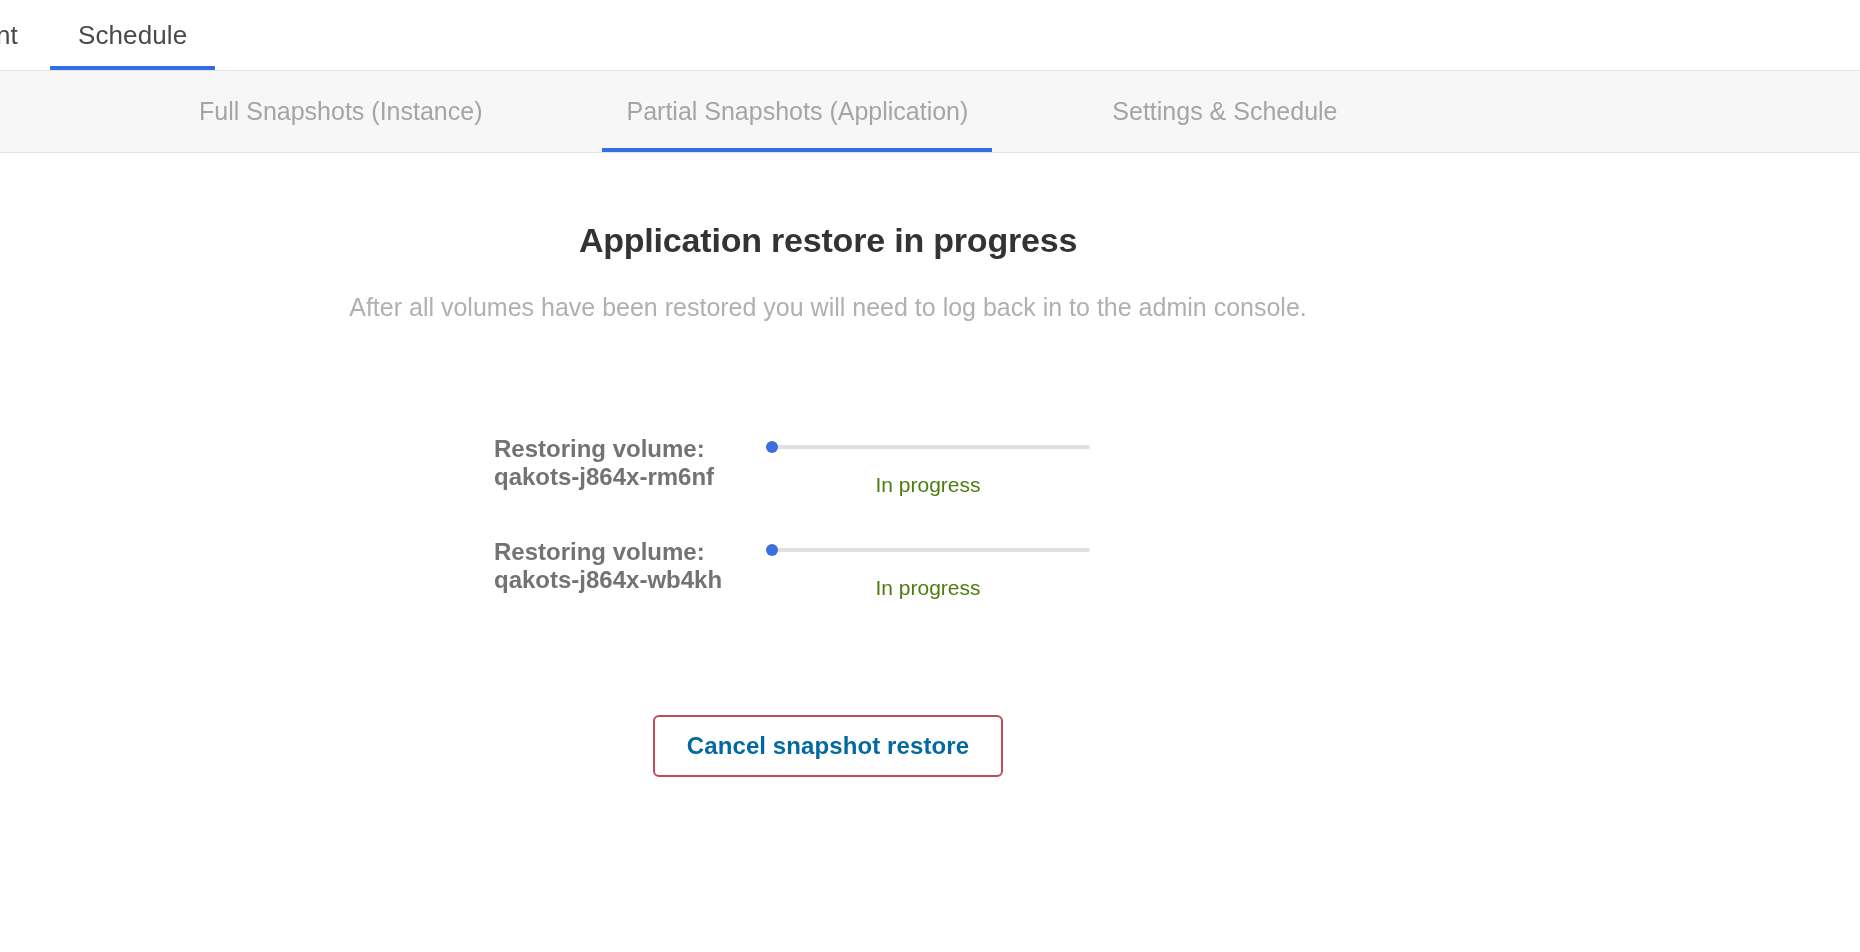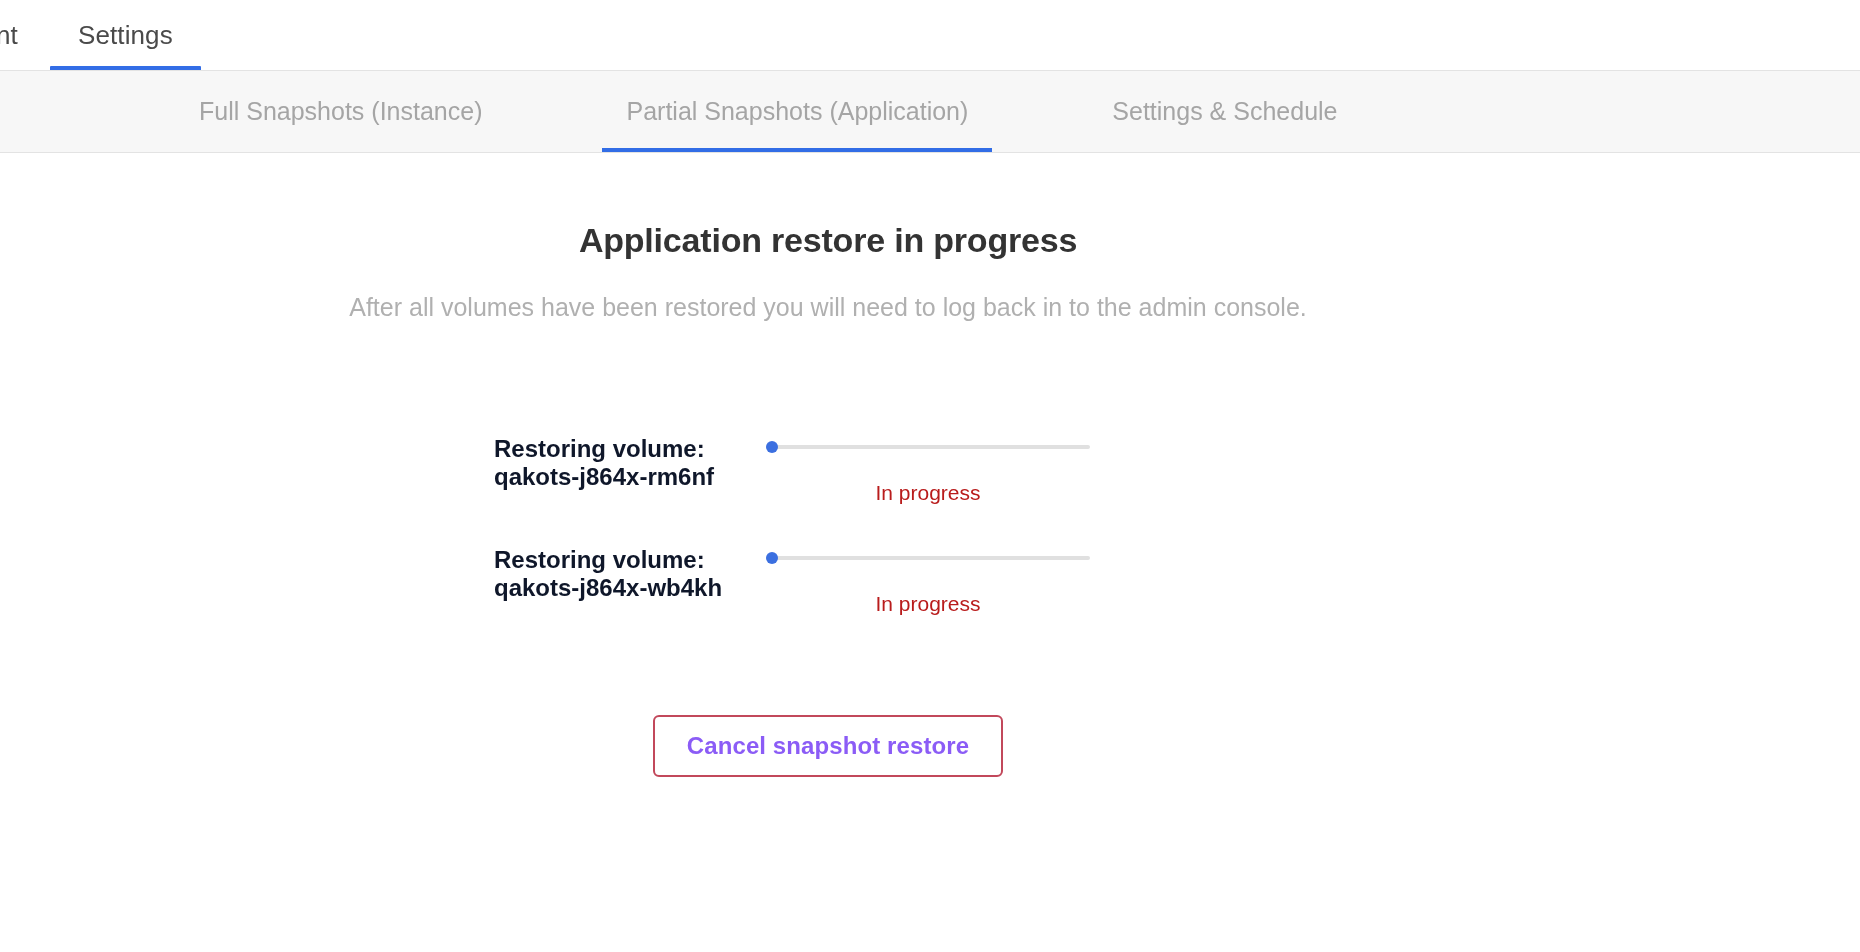--- a/index.html
+++ b/index.html
@@ -148,21 +148,21 @@
   }
   .restore-row {
     display: flex;
     align-items: flex-start;
     margin-bottom: 39px;
   }
   .restore-label {
     width: 272px;
     font-size: 24px;
     font-weight: bold;
-    color: #0f172a;
+    color: #737373;
     line-height: 1.16;
     padding-top: 2px;
   }
   .restore-progress {
     width: 324px;
     padding-top: 12px;
   }
   .progress-track {
     position: relative;
     width: 324px;
@@ -173,61 +173,61 @@
   .progress-dot {
     position: absolute;
     left: 0;
     top: -4px;
     width: 12px;
     height: 12px;
     border-radius: 50%;
     background: #3b6fe0;
   }
   .progress-status {
-    margin-top: 32px;
+    margin-top: 24px;
     width: 324px;
     text-align: center;
     font-size: 21px;
-    color: #b91c1c;
+    color: #4d7c0f;
   }
 
   
   .button-row {
     position: absolute;
     top: 562px;
     left: 0;
     width: 1624px;
     display: flex;
     justify-content: center;
   }
   .cancel-button {
     border: 2px solid #c2485b;
     background: #ffffff;
-    color: #8b5cf6;
+    color: #0369a1;
     font-family: "Liberation Sans", sans-serif;
     font-size: 24px;
     font-weight: bold;
     border-radius: 6px;
     padding: 17px 32px;
     cursor: pointer;
     line-height: 1;
     letter-spacing: 0.1px;
   }
 </style>
 </head>
 <body>
 
 <div class="app">
 
   <div class="primary-tabbar">
     <div class="primary-tab clipped">
       <span>nt</span>
     </div>
     <div class="primary-tab snapshots">
-      <span>Settings</span>
+      <span>Schedule</span>
       <span class="underline"></span>
     </div>
   </div>
 
   <div class="subtabbar">
     <div class="subtab first">
       <span>Full Snapshots (Instance)</span>
     </div>
     <div class="subtab-gap-a"></div>
     <div class="subtab active">

